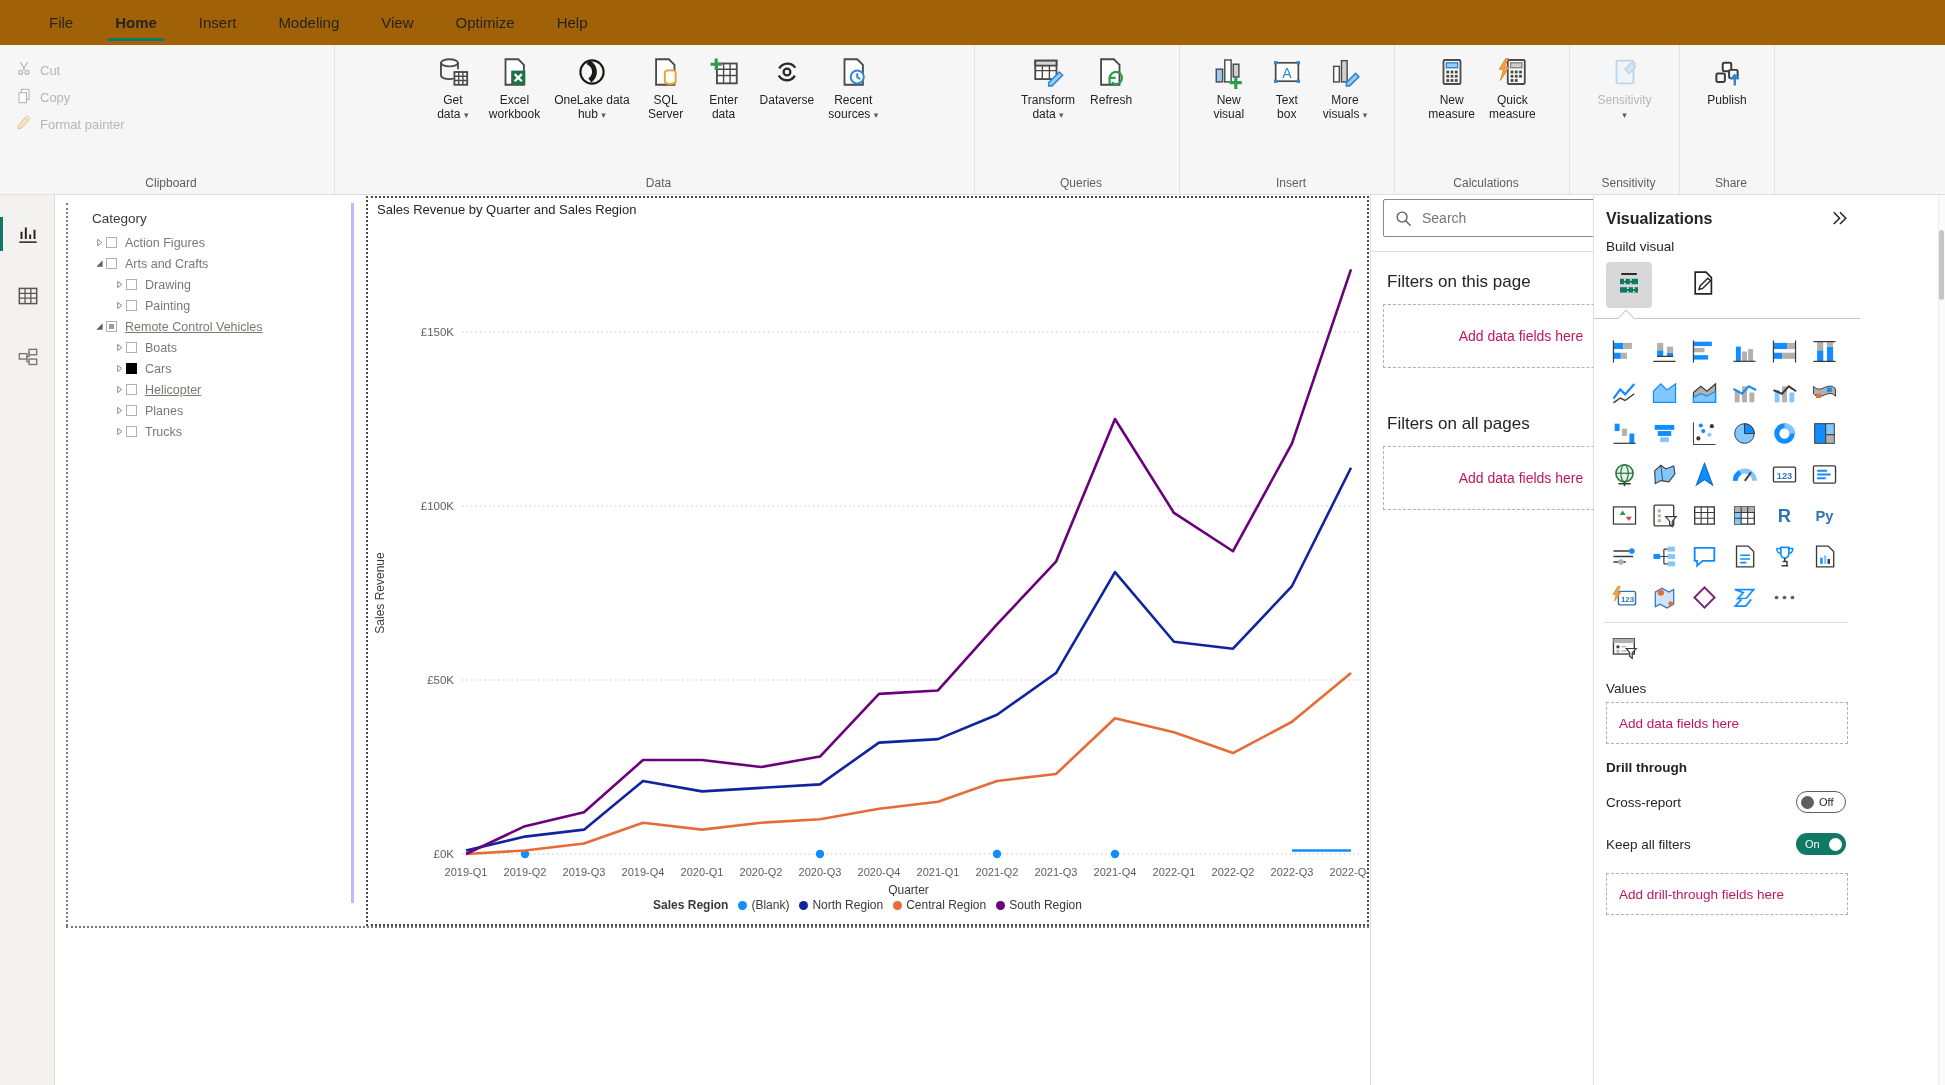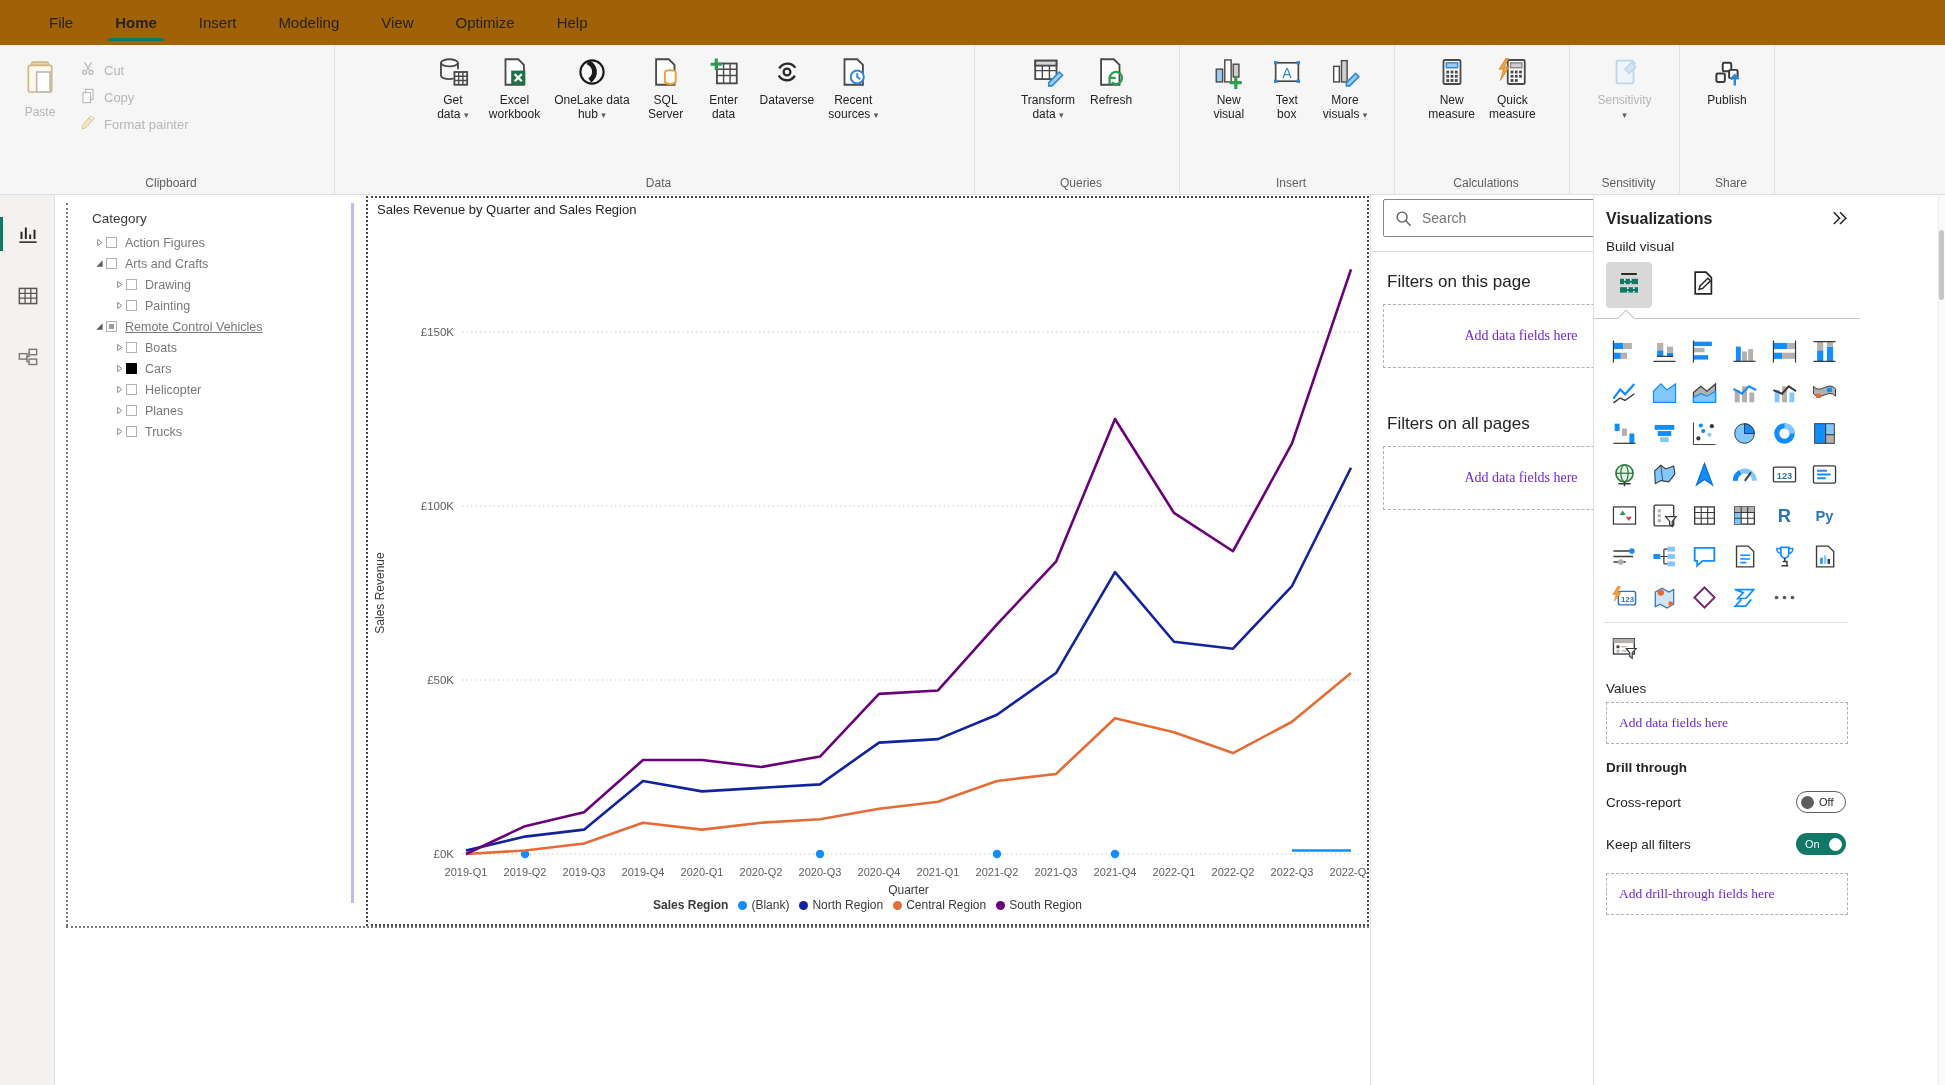--- a/index.html
+++ b/index.html
@@ -64,21 +64,21 @@
   
   #filters-pane { position:absolute; left:1370px; top:195px; width:301px; bottom:0; background:#fff; border-left:1px solid #e1dfdd; }
   .pane-header { display:flex; align-items:center; padding:14px 14px 10px 16px; }
   .pane-title { font-size:16px; font-weight:bold; color:#252423; flex:1 0 auto; margin-left:8px; }
   .hdr-ico { width:20px; height:20px; margin-left:12px; }
   #search-box { margin:4px 12px 14px 12px; height:38px; border:1px solid #8a8886; border-radius:2px; display:flex; align-items:center; padding:0 10px; background:#fff; }
   #search-box input { border:none; outline:none; font-size:14px; color:#605e5c; margin-left:10px; width:200px; background:transparent; font-family:inherit; }
   #filters-divider { border-top:1px solid #e1dfdd; }
   .filter-section { display:flex; align-items:center; padding:20px 16px 8px 16px; font-size:17px; color:#252423; }
   .filter-section .dots { margin-left:auto; color:#605e5c; letter-spacing:2px; font-weight:bold; }
-  .dropzone { margin:4px 12px; border:1px dashed #b3b0ad; background:#fff; color:#6d28d9; font-size:14px; display:flex; align-items:center; justify-content:center; height:64px;font-family:Liberation Serif, serif; }
+  .dropzone { margin:4px 12px; border:1px dashed #b3b0ad; background:#fff; color:#be185d; font-size:14px; display:flex; align-items:center; justify-content:center; height:64px; }
   .dropzone.left { justify-content:flex-start; padding-left:12px; height:42px; font-size:13.5px; }
 
   
   #viz-pane { position:absolute; left:1593px; top:195px; width:267px; bottom:0; background:#fff; border-left:1px solid #e1dfdd; padding:0 0 0 0; }
   #viz-pane .pane-header { padding:14px 10px 6px 12px; }
   #viz-pane .pane-title { margin-left:0; }
   #build-label { font-size:13.5px; color:#252423; padding:4px 12px 8px 12px; }
   #viz-tabs { display:flex; gap:28px; padding:0 0 0 12px; align-items:center; }
   .viz-tab { width:46px; height:46px; display:flex; align-items:center; justify-content:center; border-radius:4px; }
   .viz-tab.selected { background:#d8d8d8; }
@@ -114,28 +114,20 @@
       <div class="menu-item">File</div>
       <div class="menu-item active">Home</div>
       <div class="menu-item">Insert</div>
       <div class="menu-item">Modeling</div>
       <div class="menu-item">View</div>
       <div class="menu-item">Optimize</div>
       <div class="menu-item">Help</div>
     </div>
   <div id="ribbon">
     <div class="rgroup" id="g-clipboard">
-      <div id="paste-btn" class="disabled">
-        <span class="ico-slot" style="display: inline-block;"><svg viewBox="0 0 24 24" fill="none" xmlns="http://www.w3.org/2000/svg">
-              <rect x="7" y="3" width="10" height="4" rx="1" fill="#e7d5ac" stroke="#cdb77f"></rect>
-              <rect x="5" y="5" width="14" height="16" rx="1" fill="#fdf8ec" stroke="#cdb77f"></rect>
-              <rect x="10" y="9" width="8" height="12" fill="#fff" stroke="#bdbbb9"></rect>
-            </svg></span>
-        <span class="rbtn-label" style="color:#b8b6b4">Paste</span>
-      </div>
       <div class="clip-col">
         <div class="clip-small">
           <span class="ico-slot" style="display: inline-block;"><svg viewBox="0 0 24 24" fill="none" xmlns="http://www.w3.org/2000/svg">
                 <path d="M8 4l5 9M16 4l-5 9" stroke="#b8b6b4" stroke-width="1.4"></path>
                 <circle cx="8" cy="16" r="2.4" stroke="#b8b6b4" stroke-width="1.4"></circle>
                 <circle cx="15.5" cy="16" r="2.4" stroke="#b8b6b4" stroke-width="1.4"></circle>
               </svg></span>
           <span>Cut</span>
         </div>
         <div class="clip-small">
@@ -426,21 +418,21 @@
           </div>
           <div class="tree-row" style="padding-left: 20px;">
             <span class="twisty">
               <svg viewBox="0 0 10 10" width="9" height="9">
                 <path d="M3 1.5L7.5 5 3 8.5z" fill="none" stroke="#8a8886" stroke-width="1.1"></path>
               </svg>
             </span>
             <span class="cbx checked"></span>
             <span>Cars</span>
           </div>
-          <div class="tree-row" style="padding-left: 20px;">
+          <div class="tree-row" style="padding-left: 20px; text-decoration: underline;">
             <span class="twisty">
               <svg viewBox="0 0 10 10" width="9" height="9">
                 <path d="M3 1.5L7.5 5 3 8.5z" fill="none" stroke="#8a8886" stroke-width="1.1"></path>
               </svg>
             </span>
             <span class="cbx "></span>
             <span>Helicopter</span>
           </div>
           <div class="tree-row" style="padding-left: 20px;">
             <span class="twisty">

